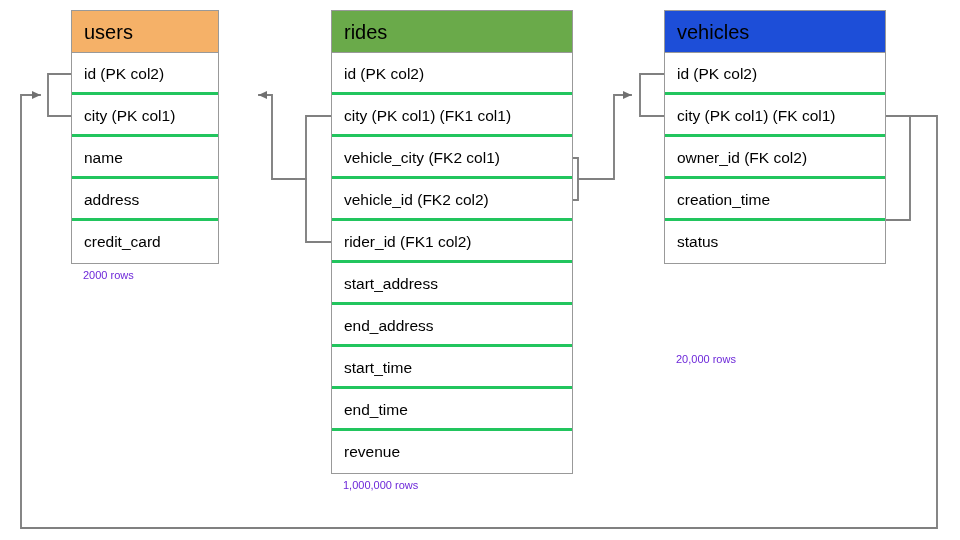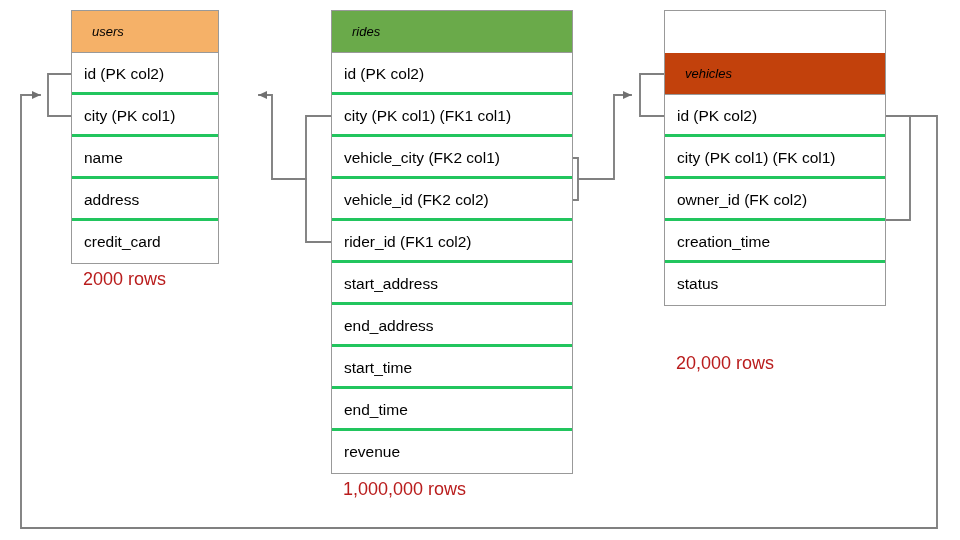--- a/index.html
+++ b/index.html
@@ -32,47 +32,46 @@
     position: absolute;
     box-sizing: border-box;
     background: #ffffff;
     border: 1px solid #999999;
     z-index: 5;
   }
   .table-header {
     box-sizing: border-box;
     height: 42px;
     line-height: 42px;
-    padding-left: 20px;
-    font-size: 13px;
+    padding-left: 12px;
+    font-size: 20px;
     color: #000000;
     border-bottom: 1px solid #999999;
     overflow: hidden;
     white-space: nowrap;
-    font-style: italic;
   }
   .table-row {
     box-sizing: border-box;
     height: 42px;
     line-height: 42px;
     padding-left: 12px;
     font-size: 15.5px;
     color: #000000;
     border-bottom: 3px solid #22c55e;
     background: #ffffff;
     overflow: hidden;
     white-space: nowrap;
   }
   .table-row:last-child {
     border-bottom: none;
   }
   .row-count {
     position: absolute;
-    font-size: 18px;
-    color: #b91c1c;
+    font-size: 11px;
+    color: #6d28d9;
     white-space: nowrap;
     z-index: 5;
   }
 </style>
 </head>
 <body>
 
 <div id="canvas">
 
   <svg class="connectors" viewBox="0 0 960 540" xmlns="http://www.w3.org/2000/svg">
@@ -141,21 +140,21 @@
     <div class="table-row">rider_id (FK1 col2)</div>
     <div class="table-row">start_address</div>
     <div class="table-row">end_address</div>
     <div class="table-row">start_time</div>
     <div class="table-row">end_time</div>
     <div class="table-row">revenue</div>
   </div>
   <div class="row-count" style="left:343px; top:479px;">1,000,000 rows</div>
 
   <div class="table-box" style="left:664px; top:10px; width:222px;">
-    <div class="table-header" style="background:#c2410c;margin-top:42px;">vehicles</div>
+    <div class="table-header" style="background:#1d4ed8;">vehicles</div>
     <div class="table-row">id (PK col2)</div>
     <div class="table-row">city (PK col1) (FK col1)</div>
     <div class="table-row">owner_id (FK col2)</div>
     <div class="table-row">creation_time</div>
     <div class="table-row">status</div>
   </div>
   <div class="row-count" style="left:676px; top:353px;">20,000 rows</div>
 
 </div>
 

